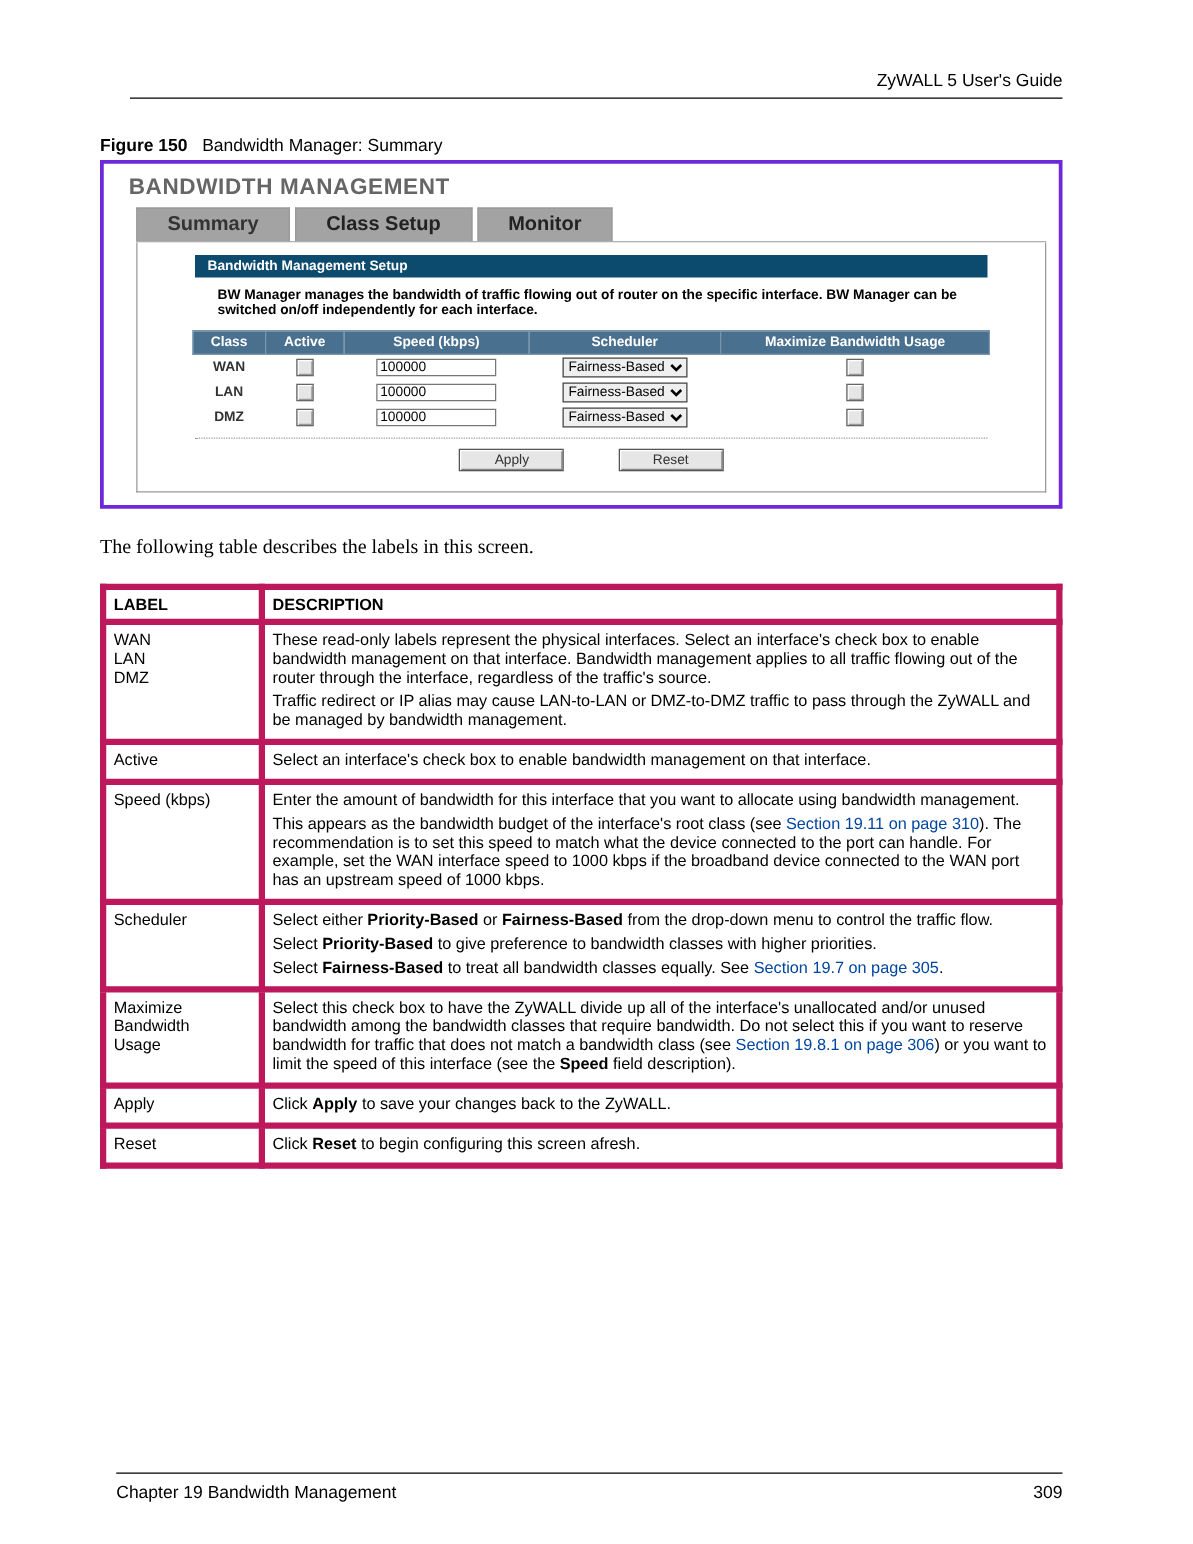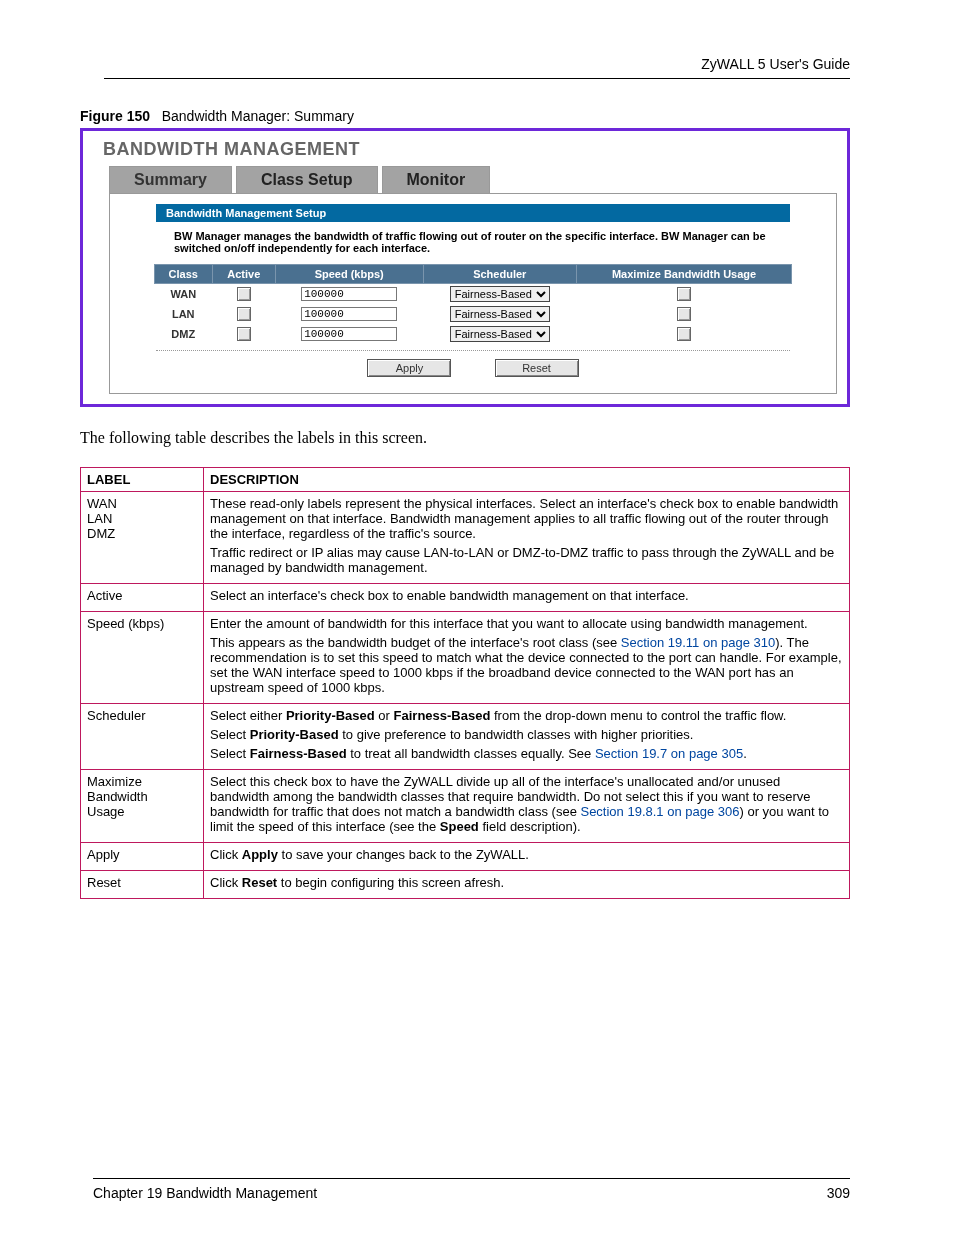--- a/index.html
+++ b/index.html
@@ -73,21 +73,21 @@
   }
   .tab.inactive { color: #222; }
   .tab-page {
     border: 1px solid #999;
     border-top: none;
     margin: 0 4px 4px 20px;
     padding: 10px 16px 16px 16px;
     background: #fff;
   }
   .section-hdr {
-    background: #0369a1;
+    background: #0c4a6e;
     color: #fff;
     font-weight: bold;
     font-size: 11px;
     padding: 3px 10px;
     margin: 0 30px 8px 30px;
   }
   .desc-text {
     font-weight: bold;
     font-size: 11px;
     margin: 0 30px 10px 48px;
@@ -110,21 +110,21 @@
   .bw-table td {
     text-align: center;
     font-size: 11px;
     font-weight: bold;
     padding: 2px 6px;
     background: #fff;
   }
   .speed-input {
     width: 90px;
     font-size: 11px;
-    font-family: Liberation Mono, monospace;
+    font-family: Liberation Sans, sans-serif;
     padding: 0 2px;
     border: 1px solid #777;
     background: #fff;
   }
   .sched-select {
     font-size: 11px;
     font-family: inherit;
     border: 1px solid #444;
     background: #efefef;
     padding: 0;
@@ -165,21 +165,21 @@
     font-family: Georgia, 'Times New Roman', serif;
     font-size: 16px;
   }
   .tbl-caption { margin: 8px 0 4px 0; }
   table.desc {
     border-collapse: collapse;
     width: 100%;
     font-size: 13px;
   }
   table.desc th, table.desc td {
-    border: 1px solid #be185d;
+    border: 5px solid #be185d;
     vertical-align: top;
     padding: 4px 6px;
     text-align: left;
   }
   table.desc th {
     background: #fff;
     font-weight: bold;
   }
   table.desc td p { margin: 0 0 4px 0; }
   .link { color: #0046a0; }

